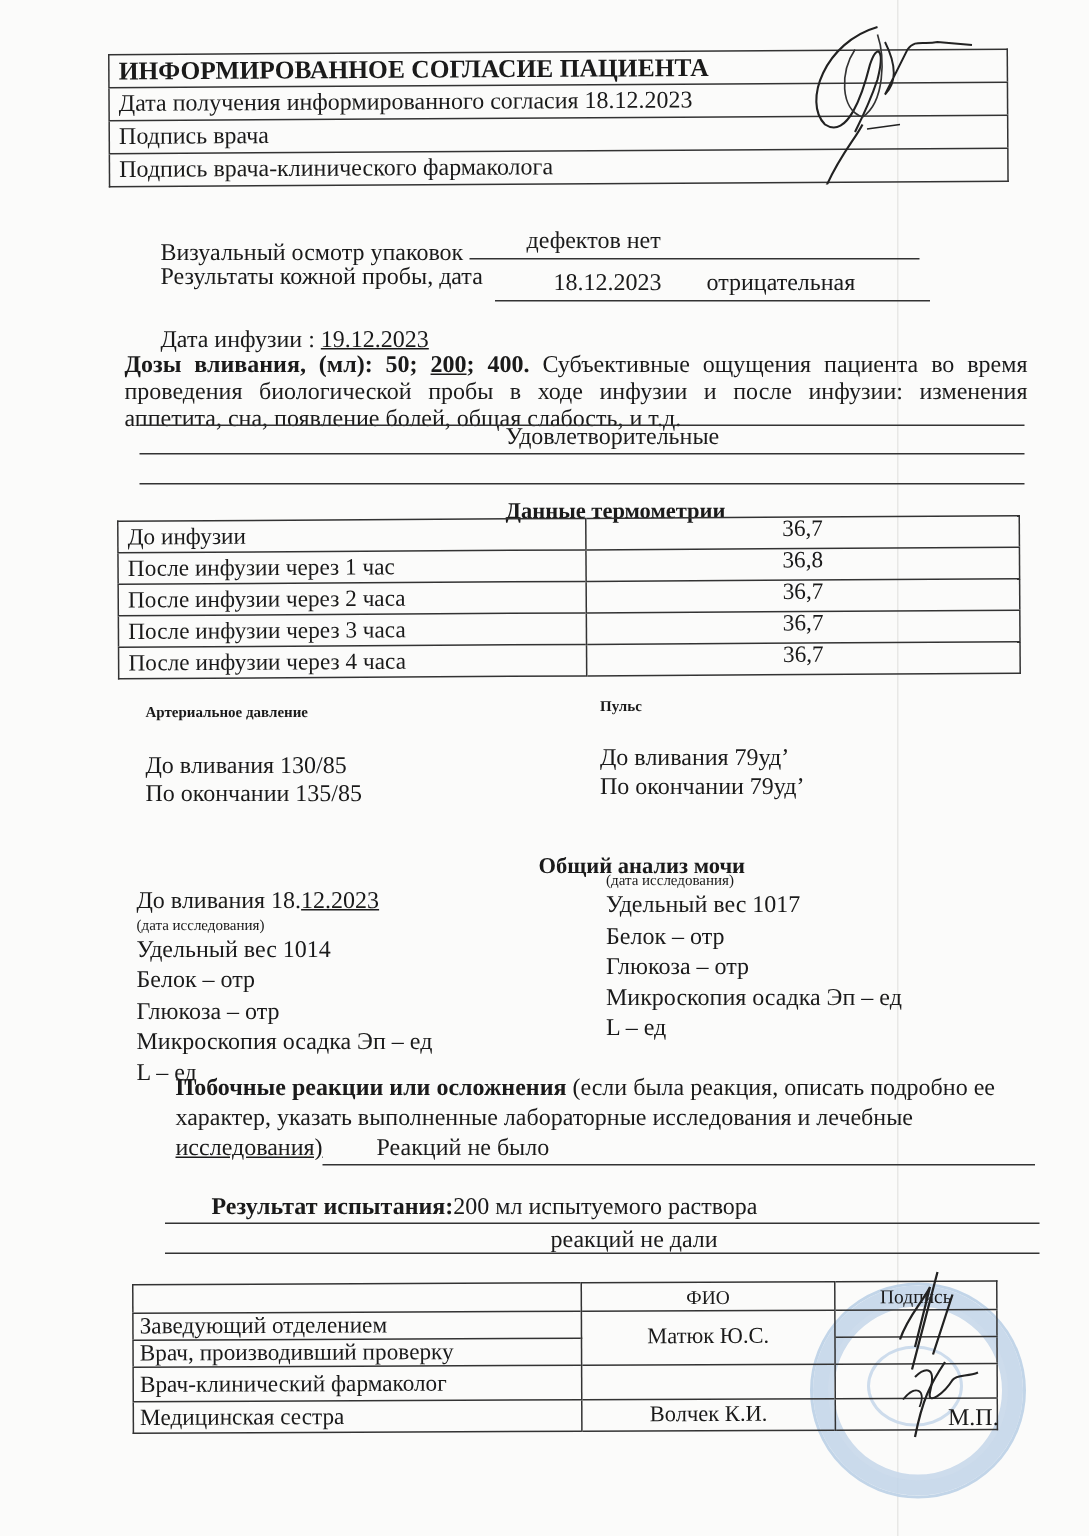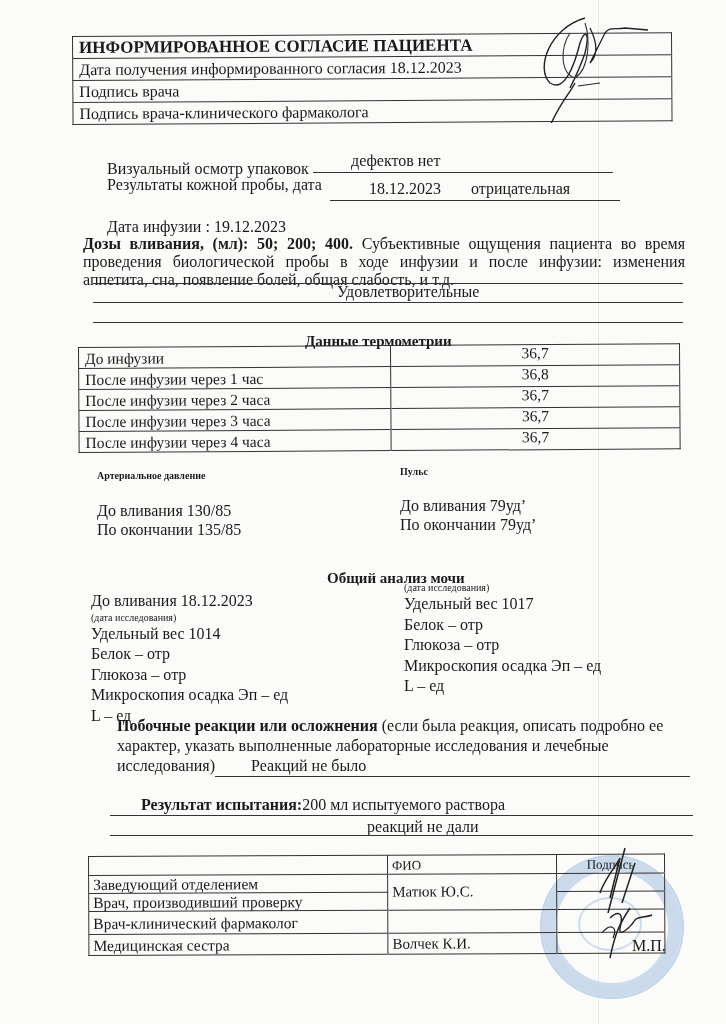--- a/index.html
+++ b/index.html
@@ -14,41 +14,41 @@
   
   .tbl-top { position: absolute; left: 72px; top: 36px; width: 600px; border: 1px solid #333; border-collapse: collapse; transform: rotate(-0.35deg); transform-origin: left top; }
   .tbl-top td { border-top: 1px solid #333; height: 21px; padding: 0 6px; font-size: 16px; line-height: 21px; white-space: nowrap; }
   .tbl-top tr:first-child td { border-top: none; font-weight: bold; font-size: 17px; }
 
   .row-line { position: absolute; font-size: 16px; white-space: nowrap; margin-left: 24px; }
   .uline { position: absolute; height: 1px; background: #333; }
 
   .para { position: absolute; left: 85px; width: 600px; font-size: 16px; line-height: 18px; text-align: justify; }
   .para b { font-weight: bold; }
-  .u { }
-
-  .center-title { position: absolute; font-weight: bold; font-size: 15px; }
+  .u { text-decoration: underline; }
+
+  .center-title { position: absolute; font-weight: bold; font-size: 15px; margin-left: 32px; }
 
   
   .tbl-thermo { position: absolute; left: 78px; top: 347px; width: 602px; border: 1px solid #333; border-collapse: collapse; transform: rotate(-0.35deg); transform-origin: left top; }
   .tbl-thermo td { border-top: 1px solid #333; height: 20px; font-size: 15.5px; line-height: 20px; padding: 0 6px; white-space: nowrap; }
   .tbl-thermo td.val { border-left: 1px solid #333; text-align: center; width: 276px; vertical-align: top; line-height: 16px; }
   .tbl-thermo td.lbl { vertical-align: bottom; line-height: 18px; }
   .tbl-thermo tr:first-child td { border-top: none; }
 
   .block { position: absolute; font-size: 16px; line-height: 19px; white-space: nowrap; }
   .block .h { font-weight: bold; font-size: 10px; }
   .small { font-size: 10px; line-height: 12px; }
   .urine { position: absolute; font-size: 16px; line-height: 20.5px; white-space: nowrap; }
 
   
   .tbl-sign { position: absolute; left: 88px; top: 856px; width: 577px; border: 1px solid #333; border-collapse: collapse; transform: rotate(-0.25deg); transform-origin: left top; }
   .tbl-sign td { height: 17px; font-size: 15.5px; line-height: 17px; padding: 0 4px; white-space: nowrap; }
   .tbl-sign td.c1 { width: 290px; border-top: 1px solid #333; }
-  .tbl-sign td.c2 { width: 160px; border-left: 1px solid #333; font-size: 15px; }
+  .tbl-sign td.c2 { width: 160px; border-left: 1px solid #333; text-align: center; font-size: 15px; }
   .tbl-sign td.c3 { border-left: 1px solid #333; border-top: 1px solid #333; text-align: center; font-size: 13px; }
   .tbl-sign tr.hdr td { border-top: none; height: 18px; font-size: 13px; }
   .tbl-sign td.c2.b { border-top: 1px solid #333; }
 
   .stamp { position: absolute; left: 540px; top: 855px; width: 140px; height: 140px; border-radius: 50%; border: 2px solid #b9cfe6; box-shadow: inset 0 0 0 10px rgba(185,207,230,0.25), inset 0 0 0 14px #c6d7ea; opacity: 0.85; }
   .stamp .inner { position: absolute; left: 36px; top: 40px; width: 60px; height: 50px; border-radius: 50%; border: 2px solid #c6d7ea; }
   .sig { position: absolute; }
   .mp { position: absolute; left: 632px; top: 937px; font-size: 16px; }
 </style>
 </head>

